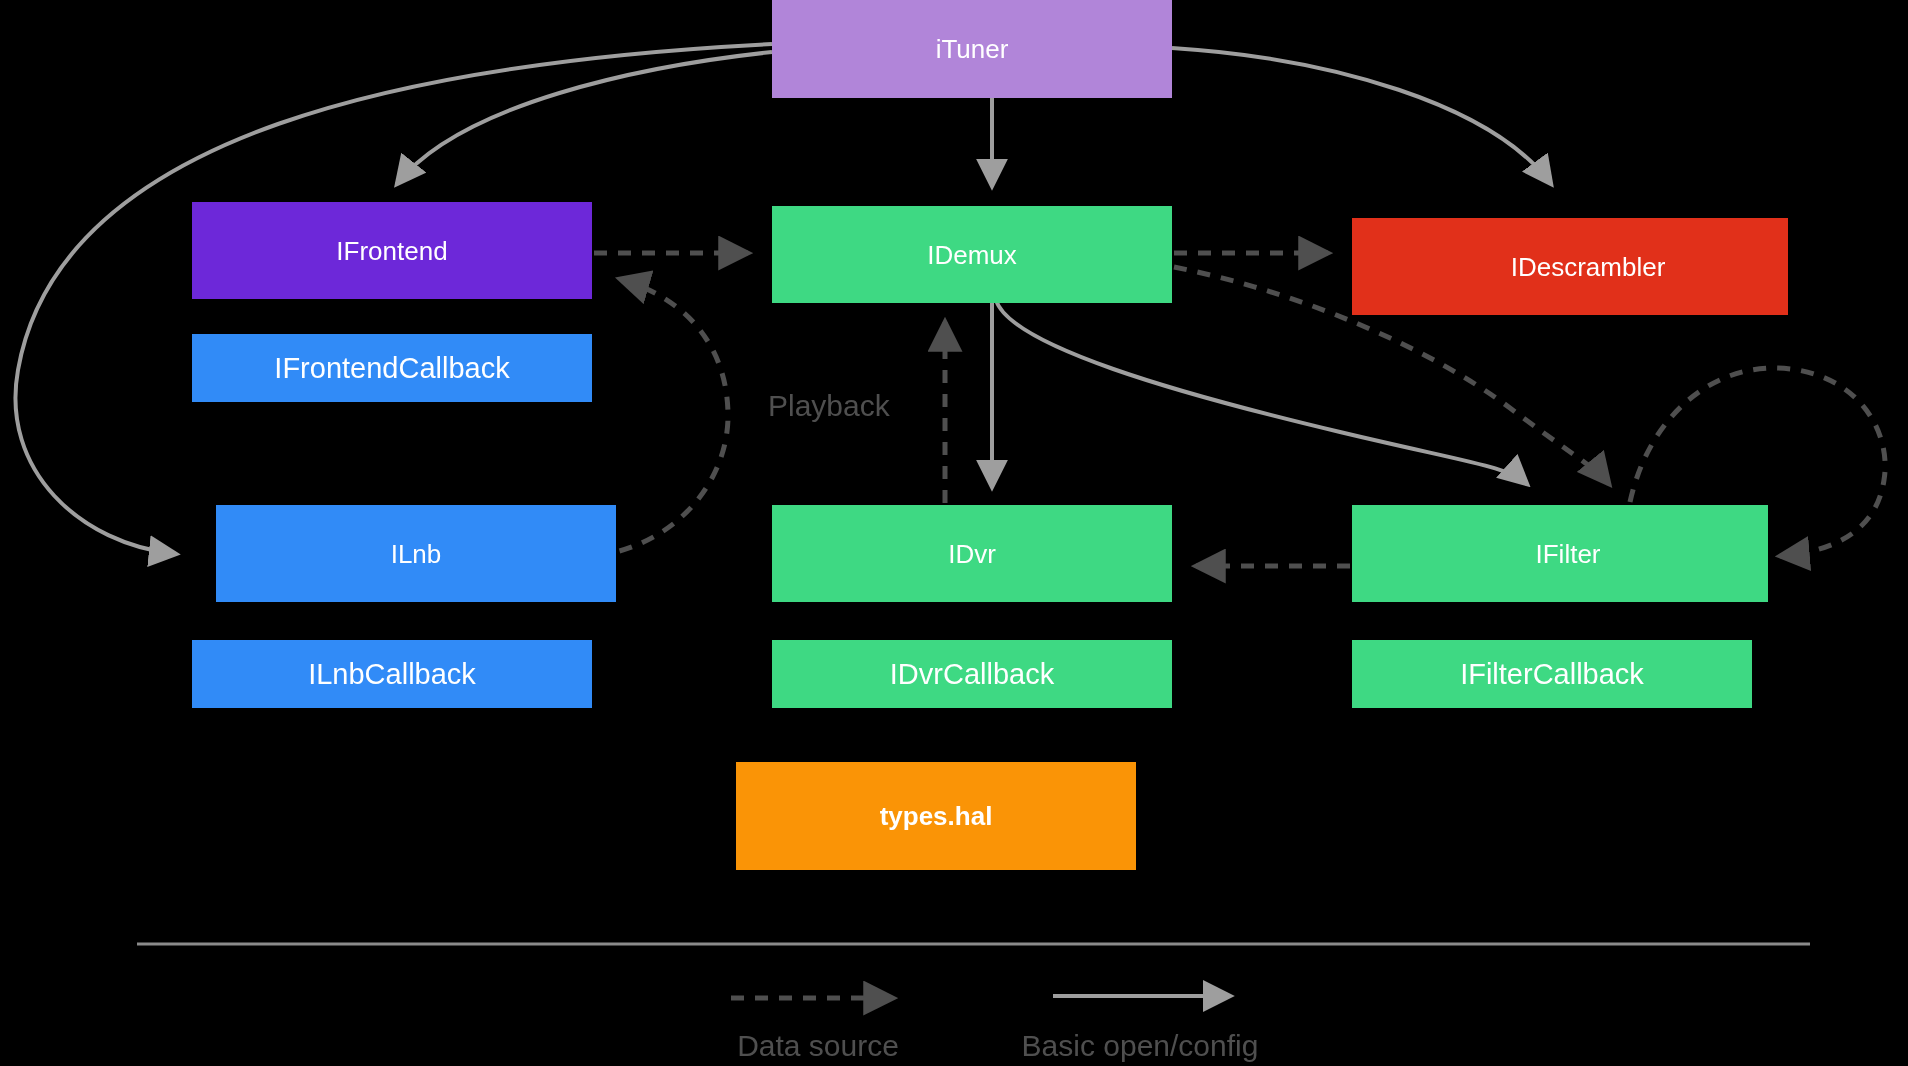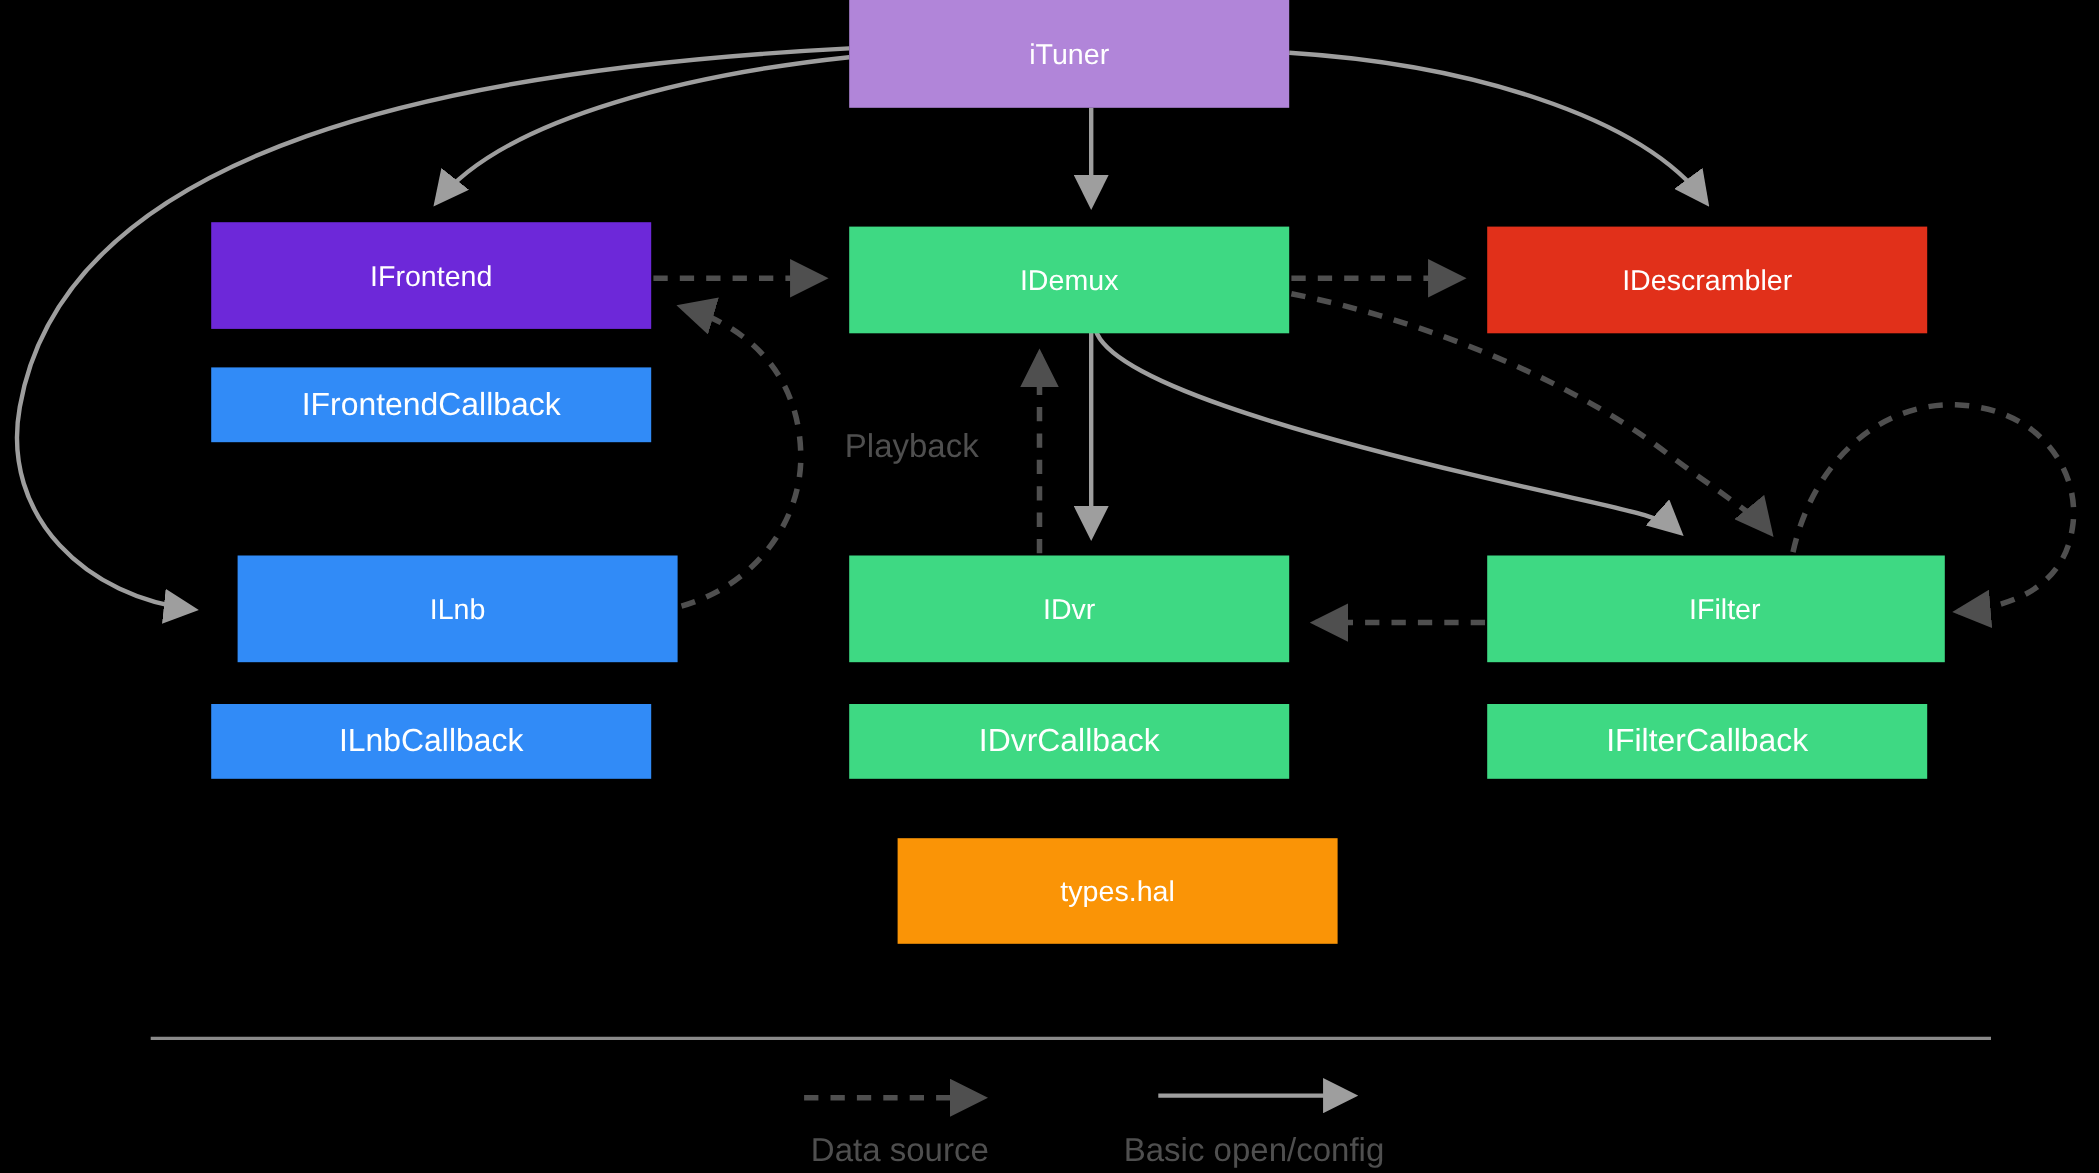--- a/index.html
+++ b/index.html
@@ -17,29 +17,29 @@
     display:flex;align-items:center;justify-content:center;
     color:var(--box_text,#fff);
     font-size:26px;line-height:1;white-space:nowrap;
   }
   .cb{height:68px;font-size:29px;}
   .main{height:97px;}
 
   #n-ituner{left:772px;top:0;height:98px;}
   #n-ifrontend{left:192px;top:202px;}
   #n-idemux{left:772px;top:206px;}
-  #n-idescrambler{left:1352px;top:206px;}
+  #n-idescrambler{left:1352px;top:218px;padding-left:36px;}
   #n-ifrontendcb{left:192px;top:334px;}
   #n-ilnb{left:192px;top:505px;}
   #n-idvr{left:772px;top:505px;}
   #n-ifilter{left:1352px;top:505px;padding-left:16px;}
   #n-ilnbcb{left:192px;top:640px;}
   #n-idvrcb{left:772px;top:640px;}
   #n-ifiltercb{left:1352px;top:640px;}
-  #n-typeshal{left:816px;top:762px;height:96px;}
+  #n-typeshal{left:736px;top:762px;height:108px;font-weight:bold;}
 
   .edge-solid{fill:none;stroke:var(--arrow_solid,#9e9e9e);stroke-width:4;}
   .edge-dashed{fill:none;stroke:var(--arrow_dashed,#4f4f4f);stroke-width:5;stroke-dasharray:13 11;}
   .divider{stroke:var(--divider,#8a8a8a);stroke-width:3;}
 
   .float-label{
     position:absolute;color:var(--label_text,#4f4f4f);
     font-size:30px;line-height:1.2;white-space:nowrap;text-align:right;
   }
   #lbl-playback{left:768px;top:388px;}

